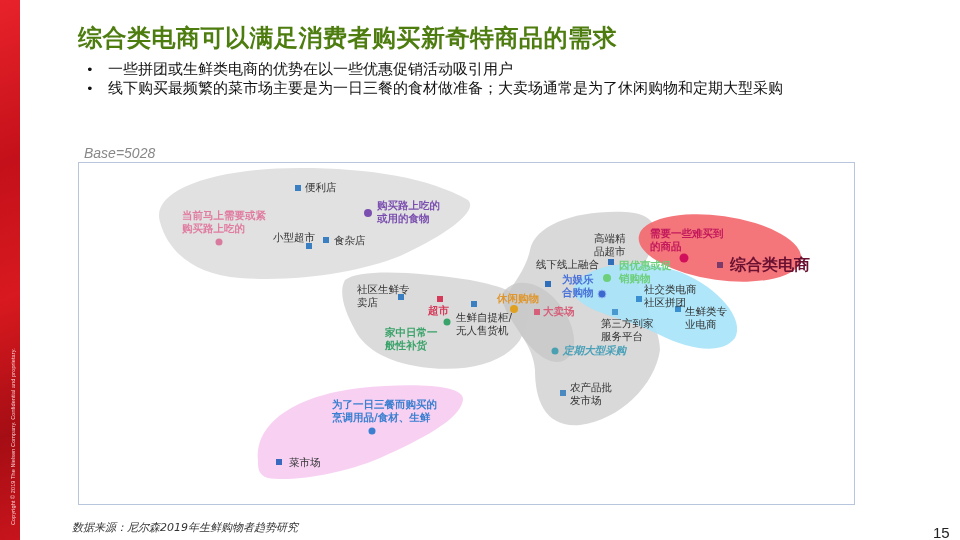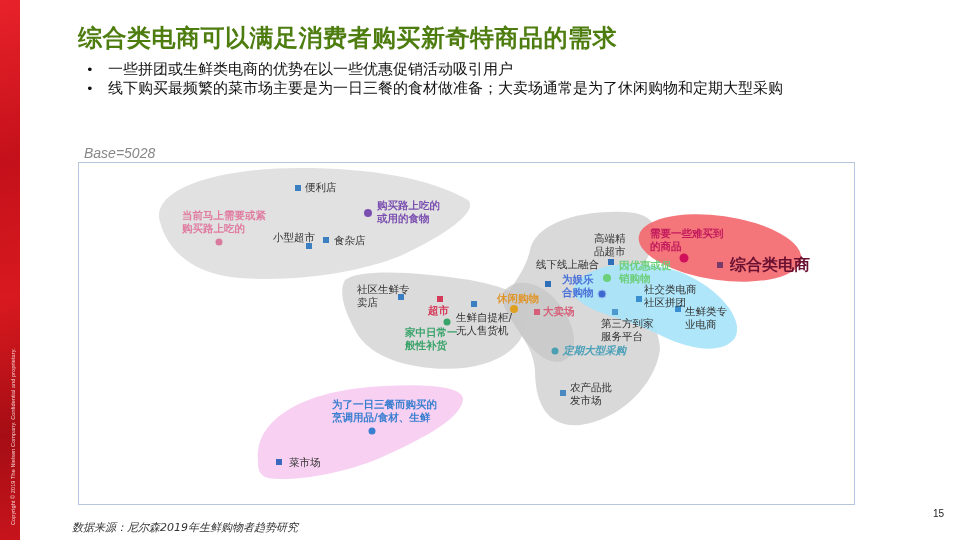--- a/index.html
+++ b/index.html
@@ -38,21 +38,21 @@
 
     .lbl { position: absolute; font-size: 10.5px; line-height: 13px; white-space: nowrap; }
     .lbl.gray { color: #333; }
     .lbl.bold { font-weight: bold; }
 
     .source {
       position: absolute; left: 72px; top: 520px;
       font-size: 11px; font-style: italic; color: #333;
     }
     .page-num {
-      position: absolute; left: 933px; top: 508px; font-size: 10px; color: #222;
+      position: absolute; left: 933px; top: 524px; font-size: 15px; color: #222;
       font-family: "Liberation Sans", sans-serif;
       text-align: right;
     }
   </style>
 </head>
 <body>
 
 <div class="left-band"></div>
 <div class="copyright">Copyright © 2019 The Nielsen Company. Confidential and proprietary.</div>
 
@@ -133,21 +133,21 @@
 
 <div class="lbl gray" style="left:357px;top:283px;">
   <div>社区生鲜专</div>
   <div>卖店</div>
 </div>
 <div class="lbl bold" style="left:428px;top:304px;color:#d63a5a;">超市</div>
 <div class="lbl gray" style="left:456px;top:311px;">
   <div>生鲜自提柜/</div>
   <div>无人售货机</div>
 </div>
-<div class="lbl bold" style="left:405px;top:326px;color:#3aa36a;">
+<div class="lbl bold" style="left:385px;top:326px;color:#3aa36a;">
   <div>家中日常一</div>
   <div>般性补货</div>
 </div>
 
 <div class="lbl bold" style="left:497px;top:292px;color:#e0962a;">休闲购物</div>
 <div class="lbl bold" style="left:543px;top:305px;color:#d6607a;">大卖场</div>
 <div class="lbl gray" style="left:536px;top:258px;">线下线上融合</div>
 <div class="lbl gray" style="left:594px;top:232px;">
   <div>高端精</div>
   <div>品超市</div>

